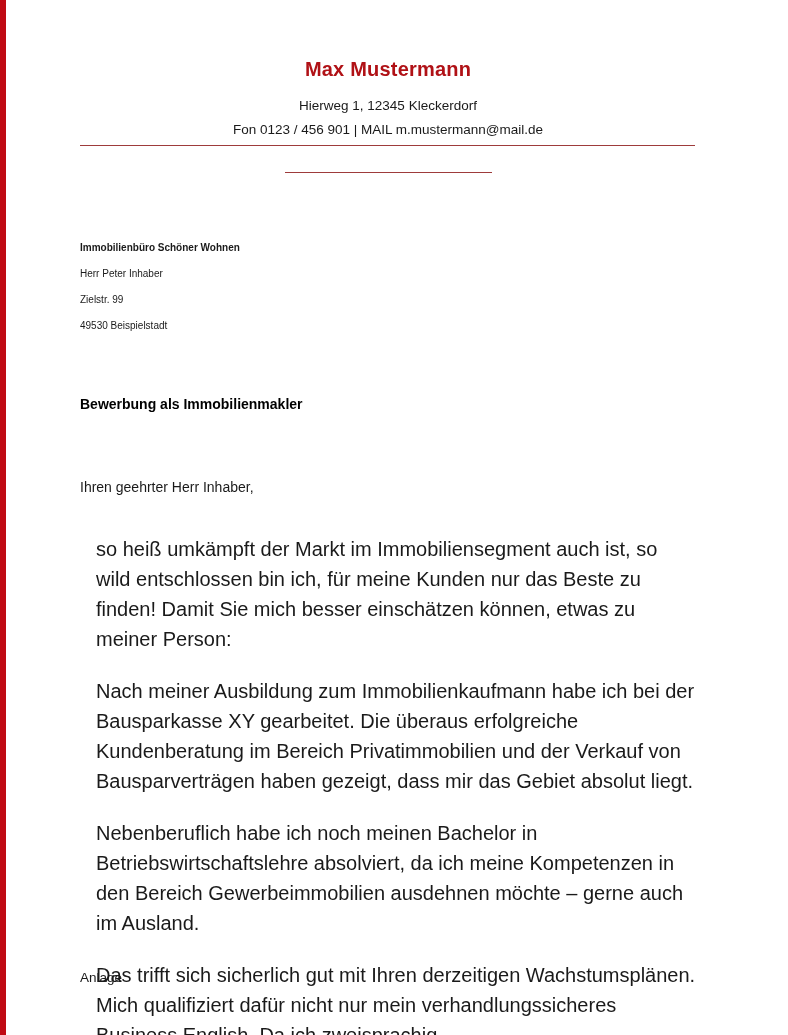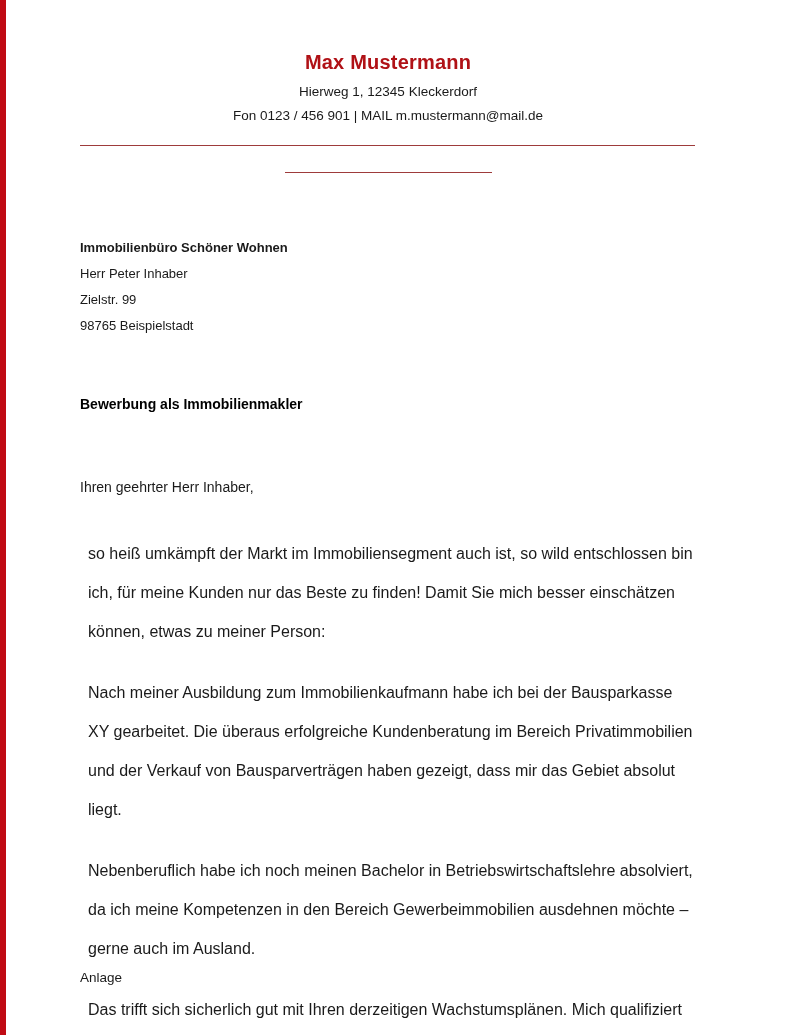--- a/index.html
+++ b/index.html
@@ -43,21 +43,21 @@
     top: 44px;
     width: 616px;
     text-align: center;
   }
   .lh-name {
     font-size: 20px;
     font-weight: bold;
     color: #b01116;
     letter-spacing: 0.2px;
     line-height: 26px;
-    margin: 5px;
+    margin: 12px;
   }
   .lh-line {
     font-size: 13.5px;
     font-weight: normal;
     color: #1a1a1a;
     line-height: 24px;
     margin: 0;
   }
 
   
@@ -91,21 +91,21 @@
   }
 
   
   .recipient {
     position: absolute;
     left: 80px;
     top: 235px;
     width: 500px;
   }
   .recipient div {
-    font-size: 13px;
+    font-size: 10px;
     line-height: 26px;
     color: #1a1a1a;
   }
   .recipient div.bold {
     font-weight: bold;
   }
 
   
   .subject {
     position: absolute;
@@ -125,24 +125,24 @@
     top: 477px;
     width: 617px;
   }
   .salutation {
     font-size: 14px;
     line-height: 21px;
     color: #1a1a1a;
     margin: 0 0 36px 0;
   }
   .para {
-    font-size: 16px;
-    line-height: 39px;
+    font-size: 20px;
+    line-height: 30px;
     color: #1a1a1a;
-    margin: 0 0 22px 8px;
+    margin: 0 0 22px 16px;
     text-align: left;
   }
   .closing {
     position: absolute;
     left: 80px;
     top: 968px;
     font-size: 13.5px;
     line-height: 20px;
     color: #1a1a1a;
   }
@@ -163,21 +163,21 @@
     </div>
 
     <div class="rule-long"></div>
     <div class="rule-short"></div>
 
 
     <div class="recipient">
       <div class="bold">Immobilienbüro Schöner Wohnen</div>
       <div>Herr Peter Inhaber</div>
       <div>Zielstr. 99</div>
-      <div>98765 Beispielstadt</div>
+      <div>49530 Beispielstadt</div>
     </div>
 
     <div class="subject">Bewerbung als Immobilienmakler</div>
 
     <div class="body-block">
       <p class="salutation">Ihren geehrter Herr Inhaber,</p>
       <p class="para">so heiß umkämpft der Markt im Immobiliensegment auch ist, so wild entschlossen bin ich, für meine Kunden nur das Beste zu finden! Damit Sie mich besser einschätzen können, etwas zu meiner Person:</p>
       <p class="para">Nach meiner Ausbildung zum Immobilienkaufmann habe ich bei der Bausparkasse XY gearbeitet. Die überaus erfolgreiche Kundenberatung im Bereich Privatimmobilien und der Verkauf von Bausparverträgen haben gezeigt, dass mir das Gebiet absolut liegt.</p>
       <p class="para">Nebenberuflich habe ich noch meinen Bachelor in Betriebswirtschaftslehre absolviert, da ich meine Kompetenzen in den Bereich Gewerbeimmobilien ausdehnen möchte – gerne auch im Ausland.</p>
       <p class="para">Das trifft sich sicherlich gut mit Ihren derzeitigen Wachstumsplänen. Mich qualifiziert dafür nicht nur mein verhandlungssicheres Business English. Da ich zweisprachig</p>

